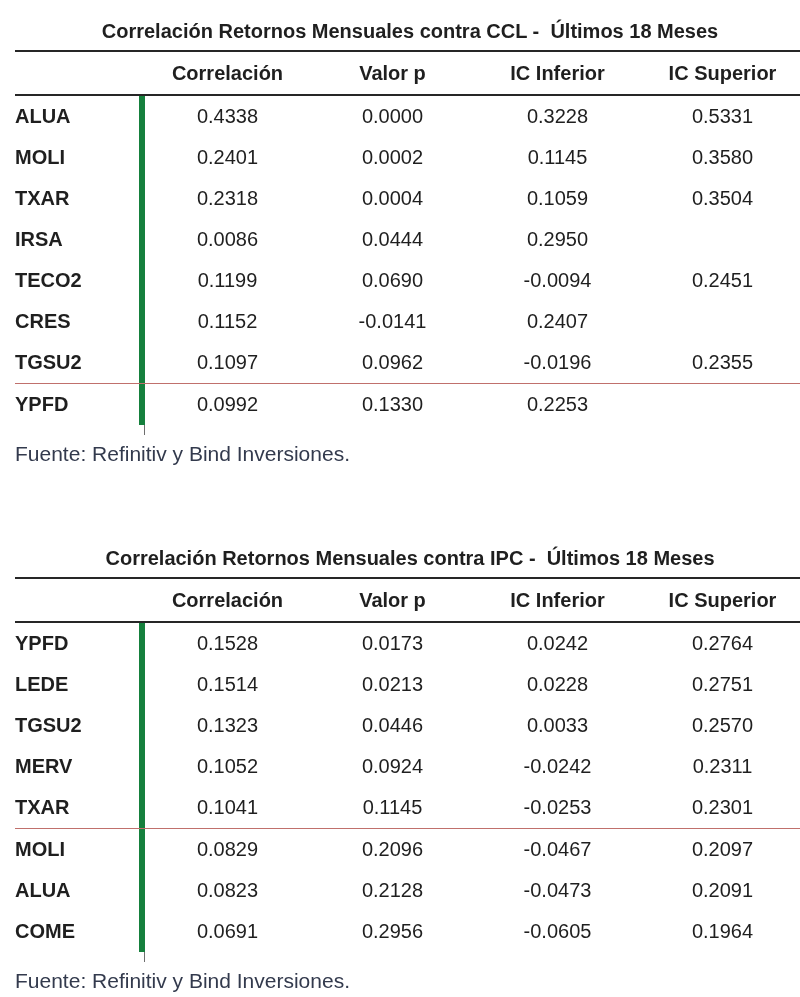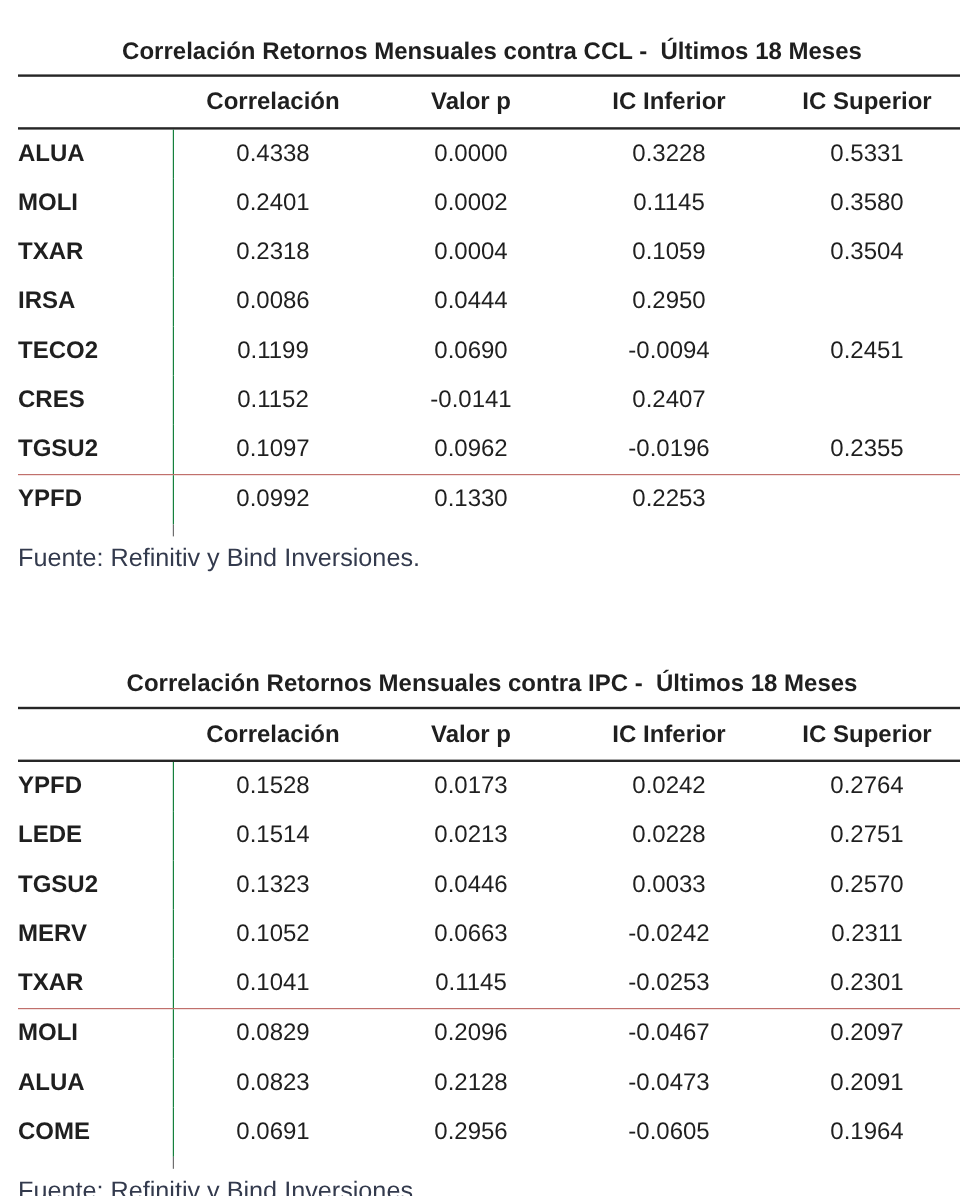--- a/index.html
+++ b/index.html
@@ -9,21 +9,21 @@
     width: 800px;
     height: 997px;
     overflow: hidden;
     font-family: "Liberation Sans", sans-serif;
     color: #1f1f1f;
   }
   .page {
     box-sizing: border-box;
     width: 800px;
     height: 997px;
-    padding: 30px 0 0 15px;
+    padding: 18px 0 0 15px;
   }
   .table-block { width: 790px; }
   .table-block + .table-block { margin-top: 78px; }
 
   .tbl-title {
     width: 790px;
     text-align: center;
     font-weight: bold;
     font-size: 20px;
     line-height: 26px;
@@ -44,21 +44,21 @@
     height: 42px;
     font-weight: bold;
     font-size: 20px;
   }
   .cell { text-align: center; }
   .label-cell { text-align: left; }
 
   .tbl-row { height: 41px; font-size: 20px; }
   .tbl-row .label-cell {
     font-weight: bold;
-    border-right: 1px solid #15803d;
+    border-right: 6px solid #15803d;
     height: 100%;
     display: flex;
     align-items: center;
   }
   .tbl-row.red-top { border-top: 1px solid #c0706c; }
 
   .ext-row { height: 10px; }
   .ext-row .label-cell {
     border-right: 1px solid #6e6e6e;
     height: 100%;
@@ -176,21 +176,21 @@
           <div class="grid-row tbl-row">
             <div class="cell label-cell">TGSU2</div>
             <div class="cell num-cell">0.1323</div>
             <div class="cell num-cell">0.0446</div>
             <div class="cell num-cell">0.0033</div>
             <div class="cell num-cell">0.2570</div>
           </div>
           <div class="grid-row tbl-row">
             <div class="cell label-cell">MERV</div>
             <div class="cell num-cell">0.1052</div>
-            <div class="cell num-cell">0.0663</div>
+            <div class="cell num-cell">0.0924</div>
             <div class="cell num-cell">-0.0242</div>
             <div class="cell num-cell">0.2311</div>
           </div>
           <div class="grid-row tbl-row">
             <div class="cell label-cell">TXAR</div>
             <div class="cell num-cell">0.1041</div>
             <div class="cell num-cell">0.1145</div>
             <div class="cell num-cell">-0.0253</div>
             <div class="cell num-cell">0.2301</div>
           </div>

